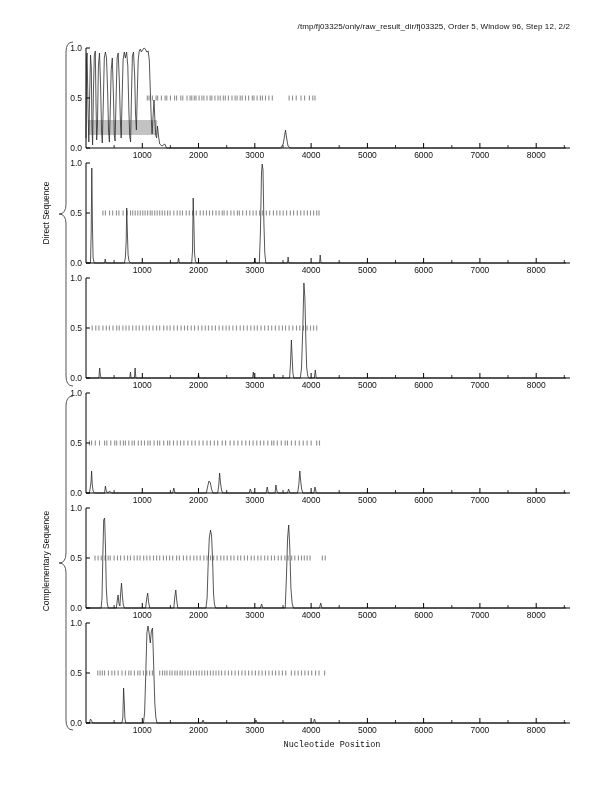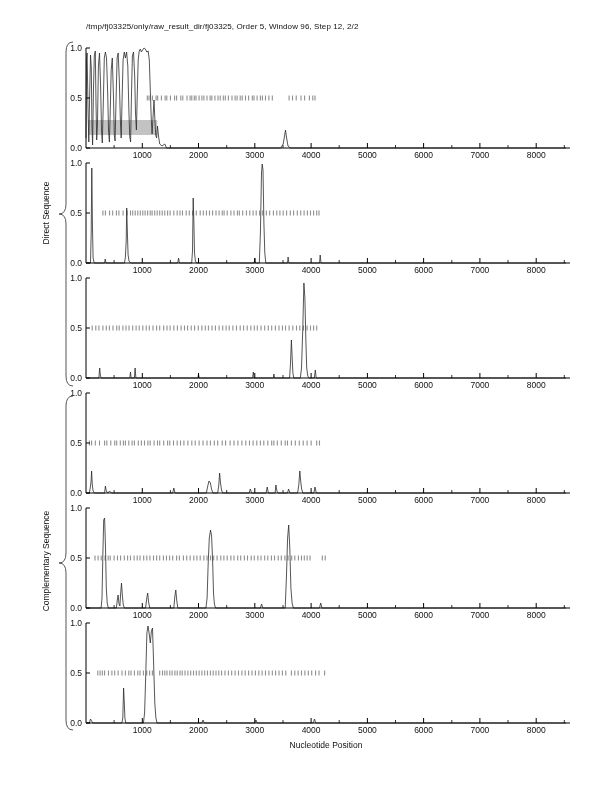--- a/index.html
+++ b/index.html
@@ -1,21 +1,21 @@
 <!DOCTYPE html>
 <html><head>
 <meta charset="utf-8">
 <style>
   html,body{margin:0;padding:0;background:#ffffff;}
   .page{position:relative;width:612px;height:792px;background:#ffffff;overflow:hidden;
         font-family:"Liberation Sans",sans-serif;color:#000;}
-  .title{position:absolute;top:22px;left:86px;width:484px;
+  .title{position:absolute;top:22px;left:86px;width:484px;text-align:right;
          font-size:8px;letter-spacing:0.1px;color:#111;}
-  .xlabel{position:absolute;top:740px;left:86px;width:480px;text-align:center;
-          font-size:8.5px;color:#111;}
+  .xlabel{position:absolute;top:740px;left:92px;width:480px;text-align:center;
+          font-size:8.5px;color:#111;font-family:Liberation Mono, monospace;}
   .vlabel{position:absolute;width:220px;text-align:center;font-size:8.5px;color:#111;
           transform:rotate(-90deg);}
   #direct-label{left:-64px;top:208px;}
   #comp-label{left:-64px;top:556px;}
   svg text{font-family:"Liberation Sans",sans-serif;}
 </style>
 </head>
 <body>
 
 <div class="page">

